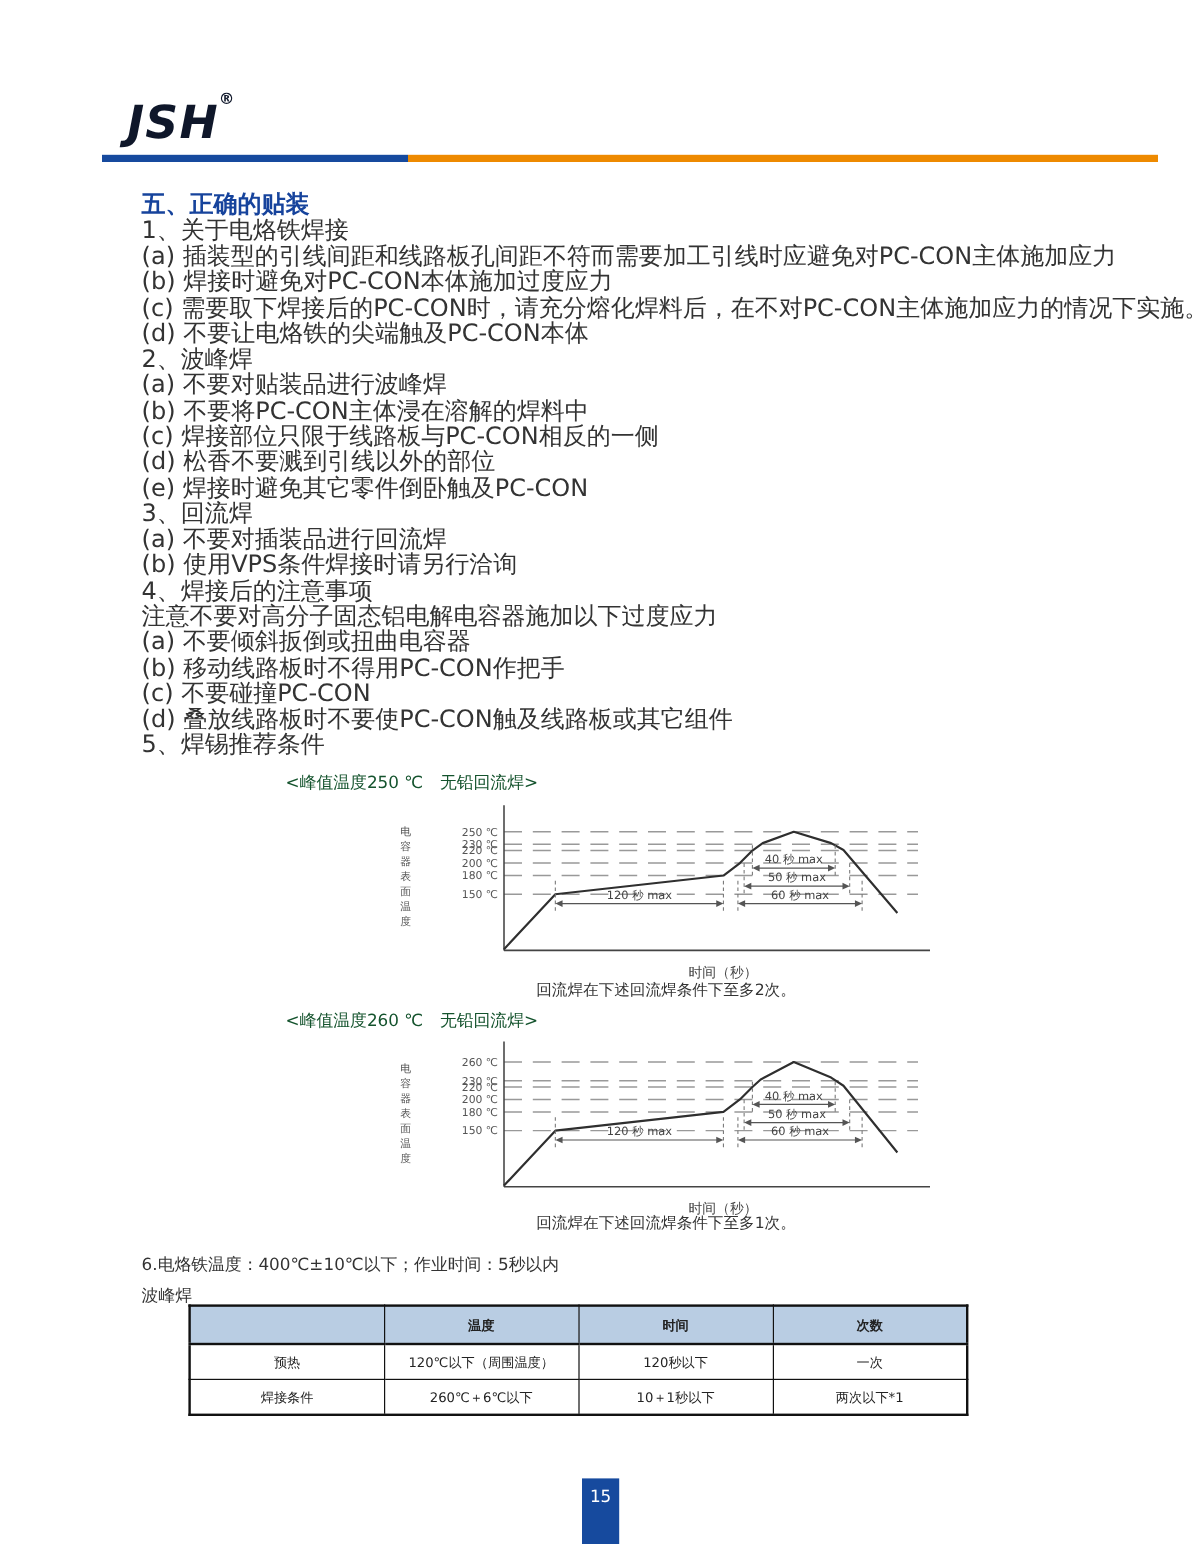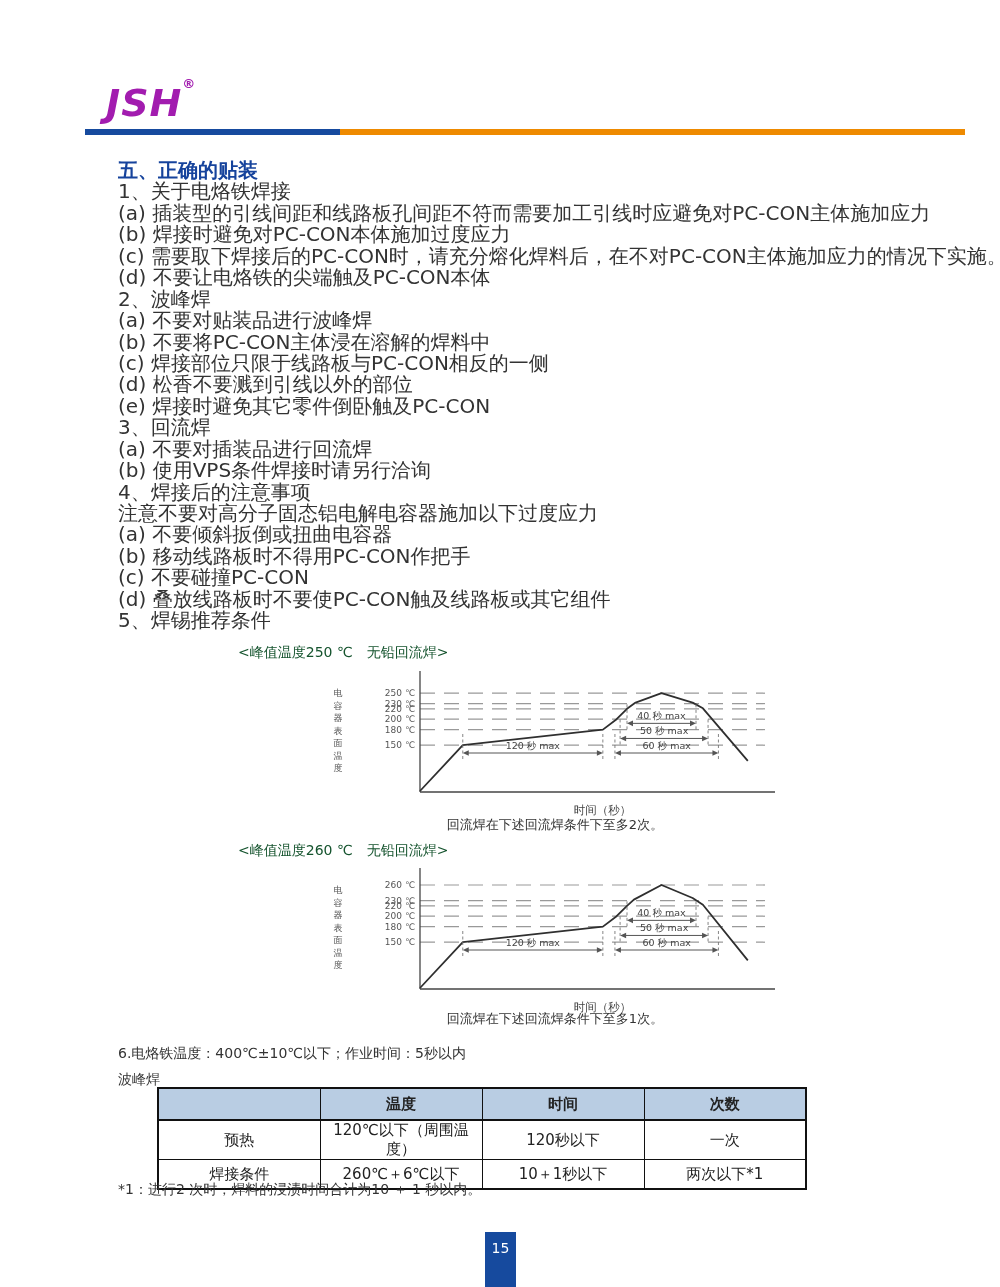--- a/index.html
+++ b/index.html
@@ -1,39 +1,39 @@
 <!DOCTYPE html>
 <html><head>
 <meta charset="utf-8">
 <style>
   html,body{margin:0;padding:0;background:#fff;}
   .page{position:relative;width:1000px;height:1287px;background:#ffffff;overflow:hidden;
         font-family:"DejaVu Sans",sans-serif;color:#333;}
   
   .logo{position:absolute;left:106px;top:76px;font-size:38px;font-weight:bold;
-        font-style:italic;color:#a21caf;letter-spacing:1px;}
+        font-style:italic;color:#0f172a;letter-spacing:1px;}
   .logo sup{font-size:13px;font-style:normal;vertical-align:28px;}
   .divider{position:absolute;left:85px;top:129px;width:880px;height:6px;display:flex;}
   .divider .blue{width:255px;height:100%;background:#164a9e;}
   .divider .orange{flex:1;height:100%;background:#ee8a00;}
   
   .instructions{position:absolute;left:118px;top:160px;width:860px;}
   .line{height:21.45px;line-height:21.45px;font-size:20px;white-space:nowrap;color:#333;}
   .line.heading{color:#16439c;font-weight:bold;}
   
   .chart-title{position:absolute;left:238px;font-size:14px;color:#14532d;white-space:nowrap;}
   .chart-box{position:absolute;left:320px;width:470px;height:158px;}
   .chart-caption{position:absolute;left:320px;width:470px;text-align:center;
                  font-size:13px;color:#333;}
   svg text{font-family:"DejaVu Sans",sans-serif;}
   
   .solder-intro{position:absolute;left:118px;top:1045px;font-size:14px;color:#333;}
   .wave-label{position:absolute;left:118px;top:1071px;font-size:14px;color:#333;}
   table.wave{position:absolute;left:157px;top:1087px;width:650px;border-collapse:collapse;
-             font-size:15px;color:#222;table-layout:fixed;}
+             font-size:11px;color:#222;table-layout:fixed;}
   table.wave th,table.wave td{border:1.5px solid #111;text-align:center;padding:0;}
   table.wave th{background:#b9cde3;height:30px;font-weight:bold;border-bottom-width:2.5px;}
   table.wave td{height:28px;background:#fff;}
   table.wave{border:2px solid #111;}
   .footnote{position:absolute;left:118px;top:1181px;font-size:14px;color:#333;}
   
   .pagenum{position:absolute;left:485px;top:1232px;width:31px;height:70px;background:#164a9e;
            color:#fff;font-size:14px;text-align:center;padding-top:8px;box-sizing:border-box;}
 </style>
 </head>
@@ -198,16 +198,15 @@
         </tr>
         <tr>
           <td>焊接条件</td>
           <td>260℃＋6℃以下</td>
           <td>10＋1秒以下</td>
           <td>两次以下*1</td>
         </tr>
       </tbody>
   </table>
 
-  <div class="footnote">*1：进行2 次时，焊料的浸渍时间合计为10 ＋ 1 秒以内。</div>
 
   <div class="pagenum"><span>15</span></div>
 </div>
 
 </body></html>

